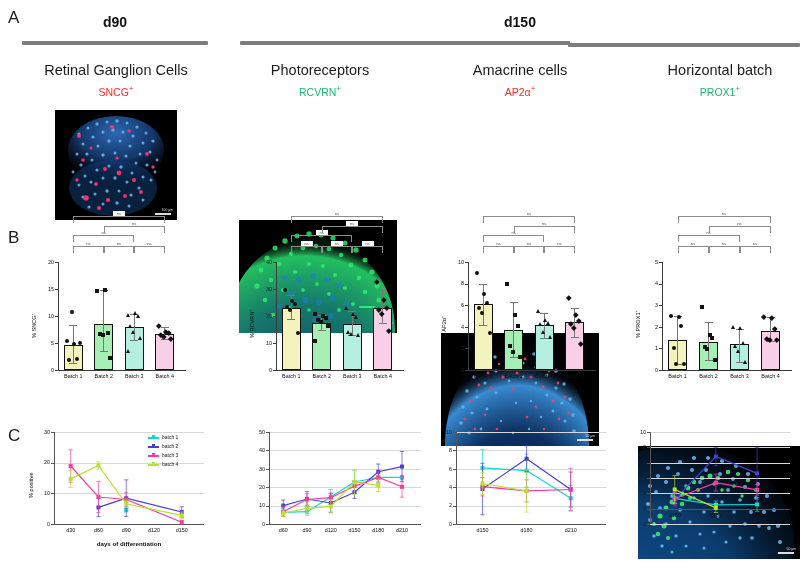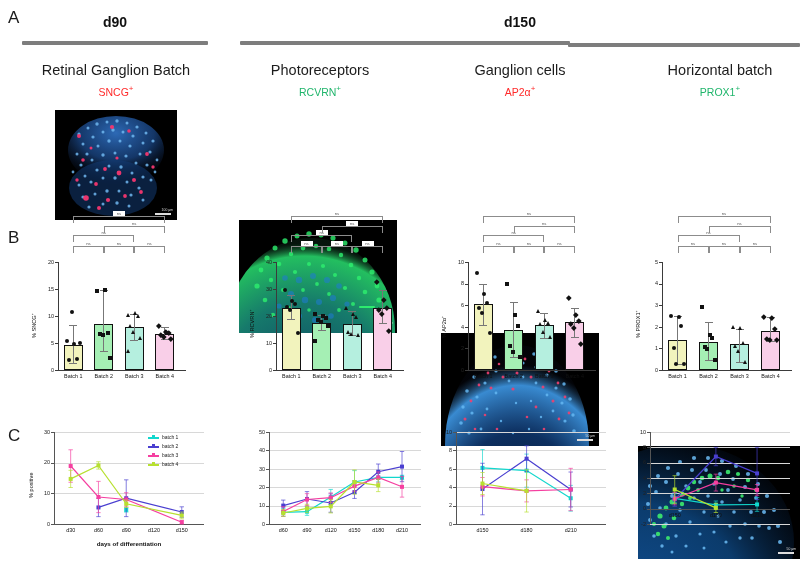--- a/index.html
+++ b/index.html
@@ -89,21 +89,21 @@
 <div class="abs panel-letter" style="left:8px;top:228px;">B</div>
 <div class="abs panel-letter" style="left:8px;top:426px;">C</div>
 
 <div class="abs group-title" style="left:22px;top:14px;width:186px;">d90</div>
 <div class="abs grouprule" style="left:22px;top:41px;width:186px;"></div>
 
 <div class="abs group-title" style="left:240px;top:14px;width:560px;">d150</div>
 <div class="abs grouprule" style="left:240px;top:41px;width:330px;"></div>
 <div class="abs grouprule" style="left:568px;top:43px;width:232px;"></div>
 
-<div class="abs celltype" style="left:18px;top:62px;width:196px;">Retinal Ganglion Batch</div>
+<div class="abs celltype" style="left:18px;top:62px;width:196px;">Retinal Ganglion Cells</div>
 <div class="abs marker" style="left:18px;top:84px;width:196px;color:#ff2a2a;">
   <span>SNCG</span><sup>+</sup>
 </div>
 <div class="abs micro" style="left:55px;top:110px;width:122px;height:110px;">
   <svg width="122" height="110" viewBox="0 0 122 110">
     <defs>
       <radialGradient id="g1" cx="50%" cy="25%" r="72%">
         <stop offset="0%" stop-color="#2f6fbf" stop-opacity="0.95"></stop>
         <stop offset="55%" stop-color="#1d4e94" stop-opacity="0.7"></stop>
         <stop offset="100%" stop-color="#050a18" stop-opacity="0.2"></stop>
@@ -273,21 +273,21 @@
         <circle cx="108" cy="84" r="2.6"></circle>
     </g>
     <g fill="#2ef06f" opacity="0.95">
       <rect x="120" y="86" width="16" height="2" rx="1"></rect>
     </g>
   </svg>
   <div class="scaletxt">100 µm</div>
   <div class="scalebar"></div>
 </div>
 
-<div class="abs celltype" style="left:440px;top:62px;width:160px;">Ganglion cells</div>
+<div class="abs celltype" style="left:440px;top:62px;width:160px;">Amacrine cells</div>
 <div class="abs marker" style="left:440px;top:84px;width:160px;color:#ff2a2a;">
   <span>AP2α</span><sup>+</sup>
 </div>
 <div class="abs micro" style="left:441px;top:110px;width:158px;height:113px;">
   <svg width="158" height="113" viewBox="0 0 158 113">
     <defs>
       <radialGradient id="g3" cx="50%" cy="95%" r="85%">
         <stop offset="0%" stop-color="#061024" stop-opacity="0.9"></stop>
         <stop offset="60%" stop-color="#113f7f" stop-opacity="0.75"></stop>
         <stop offset="88%" stop-color="#3f9ae8" stop-opacity="0.9"></stop>

